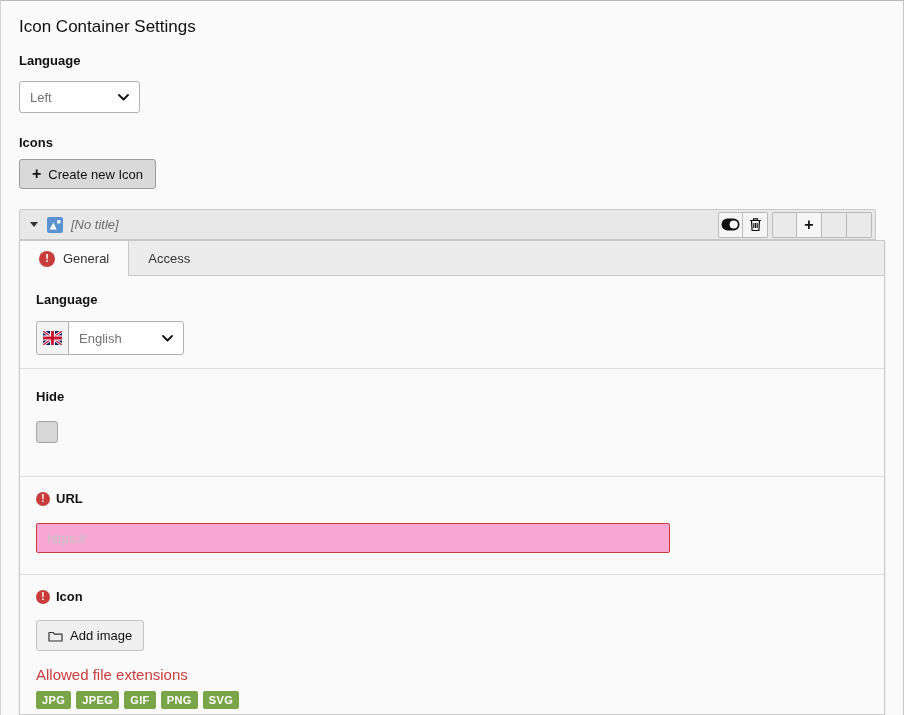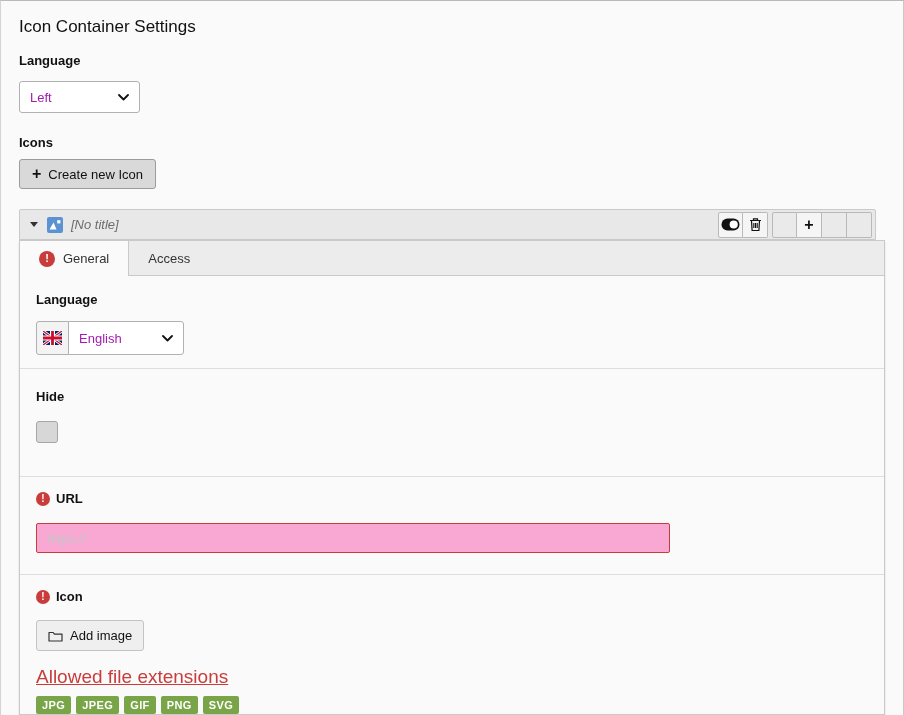--- a/index.html
+++ b/index.html
@@ -16,21 +16,21 @@
   }
   .content { padding: 12px 31px 0 18px; }
 
   .page-title { font-size: 17px; font-weight: 400; color: #111; margin: 4px 0 16px; }
   .field-label { font-weight: 700; font-size: 13px; color: #111; display: flex; align-items: center; gap: 6px; }
 
   
   .fake-select {
     display: inline-flex; align-items: center; justify-content: space-between;
     background: #fff; border: 1px solid #b1b1b1; border-radius: 3px;
-    height: 32px; padding: 0 10px; cursor: pointer; color: #a21caf;
+    height: 32px; padding: 0 10px; cursor: pointer; color: #737373;
   }
   .sel-alignment { width: 121px; margin: 13px 0 4px; }
   .chev { display: inline-flex; } .spacer-18 { height: 18px; }
 
   
   .btn {
     display: inline-flex; align-items: center; gap: 7px;
     border-radius: 3px; cursor: pointer; font-size: 13px; color: #111;
     font-family: "Liberation Sans", sans-serif;
   }
@@ -97,21 +97,21 @@
 
   .url-input {
     display: block; width: 634px; height: 30px; margin-top: 17px;
     border: 1px solid #c83c3c; border-radius: 2px; background: #f9a8d4;
     padding: 0 10px; font-size: 13px; font-family: "Liberation Sans", sans-serif; color: #333;
     outline: none;
   }
   .url-input::placeholder { color: #c5c5c5; }
 
   .btn-row { margin-top: 16px; }
-  .allowed { color: #c83c3c; font-size: 19px; margin-top: 15px; text-decoration: underline; }
+  .allowed { color: #c83c3c; font-size: 15px; margin-top: 15px; }
   .badges { margin-top: 8px; display: flex; gap: 5px; }
   .badge {
     background: #79a548; color: #fff; font-size: 11px; font-weight: 700;
     padding: 3px 6px; border-radius: 2px; letter-spacing: 0.4px; line-height: 1.1;
   }
 </style>
 </head>
 <body>
 
 <div class="content">

